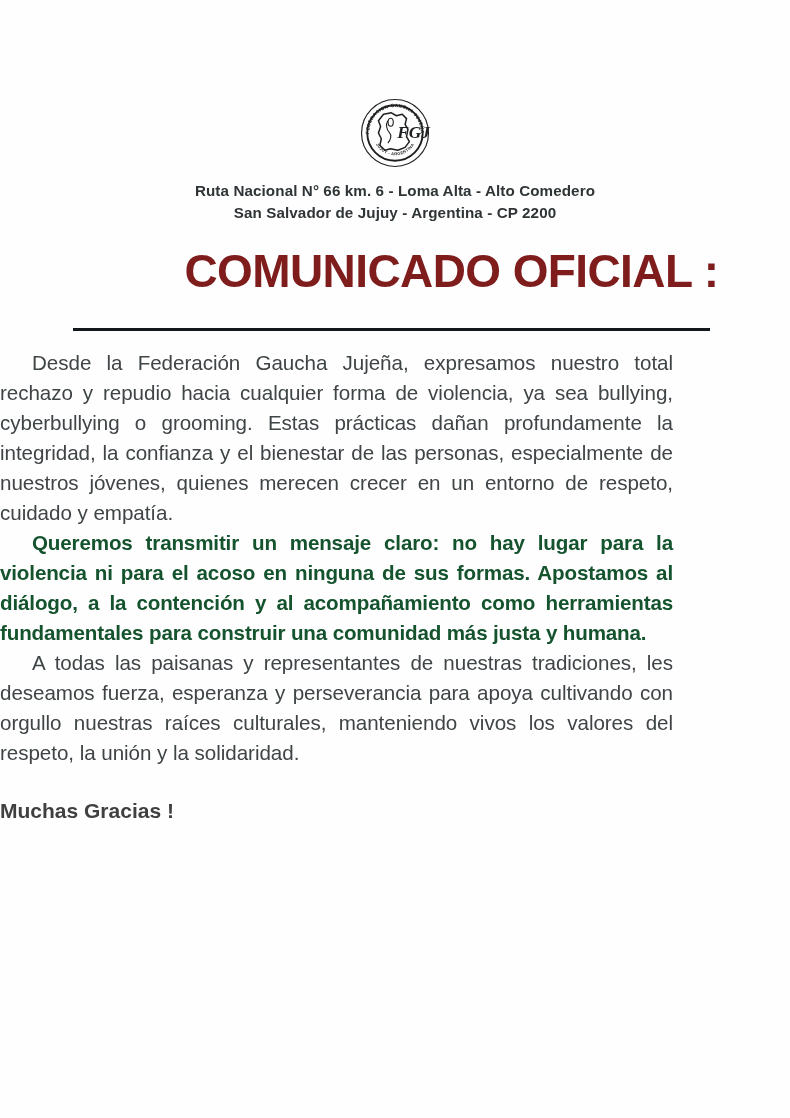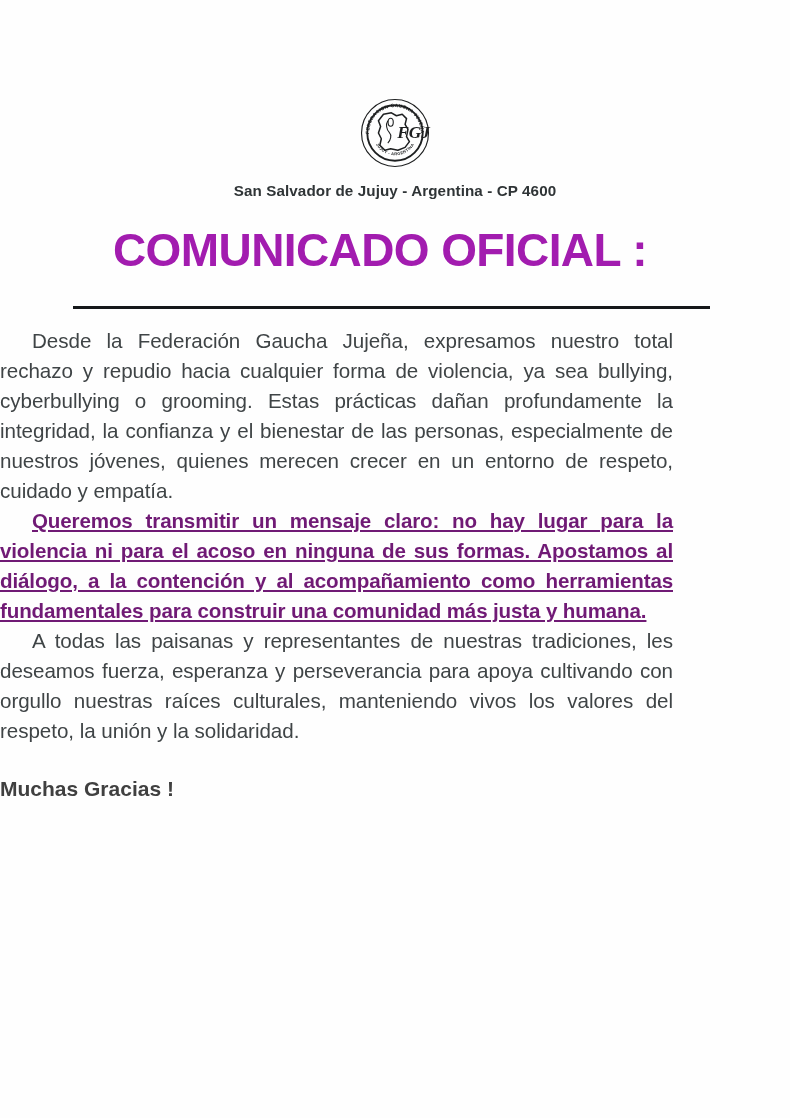--- a/index.html
+++ b/index.html
@@ -50,22 +50,22 @@
   }
 
   
   .title {
     margin-top: 22px;
     padding-left: 113px;
     font-size: 46px;
     line-height: 52px;
     font-weight: 700;
     letter-spacing: -0.6px;
-    color: #a21caf;
-    text-align: left;
+    color: #7f1d1d;
+    text-align: center;
   }
   .rule {
     margin: 9px 0 0 0;
     width: 637px;
     margin-left: 73px;
     height: 3px;
     background: #15181a;
   }
 
   
@@ -78,23 +78,22 @@
     text-align: justify;
     text-justify: inter-word;
     font-size: 20.6px;
     line-height: 30px;
     color: #3f4446;
     text-indent: 32px;
     hyphens: none;
   }
   .para.bold {
     font-weight: 700;
-    color: #701a75;
+    color: #14532d;
     letter-spacing: -0.15px;
-    text-decoration: underline;
   }
   .para.regular {
     font-weight: 400;
     letter-spacing: -0.05px;
   }
   .closing {
     margin: 28px 0 0 0;
     font-size: 21px;
     line-height: 30px;
     font-weight: 700;
@@ -126,21 +125,22 @@
         <path d="M34,24 L45,22 L52,26 L60,24 L66,30 L64,38 L68,45 L66,55 L70,62
                  L64,70 L54,74 L44,72 L36,74 L29,67 L31,58 L27,50 L30,41 L27,33 Z" fill="none" stroke="#1d1f20" stroke-width="2.1" stroke-linejoin="round"></path>
         <path d="M40,33 C37,38 38,45 42,49 C46,53 44,60 40,64" fill="none" stroke="#1d1f20" stroke-width="1.5"></path>
         <ellipse cx="44" cy="35" rx="3.6" ry="5.6" fill="none" stroke="#1d1f20" stroke-width="1.5"></ellipse>
 
         <text x="53" y="57" font-family="&quot;Liberation Serif&quot;, serif" font-size="24" font-style="italic" font-weight="700" fill="#1d1f20">FGJ</text>
       </svg>
     </div>
 
     <div class="address">
-      <span class="address-line">San Salvador de Jujuy - Argentina - CP 4600</span>
+      <span class="address-line">Ruta Nacional N° 66 km. 6 - Loma Alta - Alto Comedero</span>
+      <span class="address-line">San Salvador de Jujuy - Argentina - CP 2200</span>
     </div>
   </header>
 
   <h1 class="title">COMUNICADO OFICIAL :</h1>
   <div class="rule"></div>
 
   <main class="body-block">
     <p class="para regular">Desde la Federación Gaucha Jujeña, expresamos nuestro total rechazo y repudio hacia cualquier forma de violencia, ya sea bullying, cyberbullying o grooming. Estas prácticas dañan profundamente la integridad, la confianza y el bienestar de las personas, especialmente de nuestros jóvenes, quienes merecen crecer en un entorno de respeto, cuidado y empatía.</p>
     <p class="para bold">Queremos transmitir un mensaje claro: no hay lugar para la violencia ni para el acoso en ninguna de sus formas. Apostamos al diálogo, a la contención y al acompañamiento como herramientas fundamentales para construir una comunidad más justa y humana.</p>
     <p class="para regular">A todas las paisanas y representantes de nuestras tradiciones, les deseamos fuerza, esperanza y perseverancia para apoya cultivando con orgullo nuestras raíces culturales, manteniendo vivos los valores del respeto, la unión y la solidaridad.</p>

